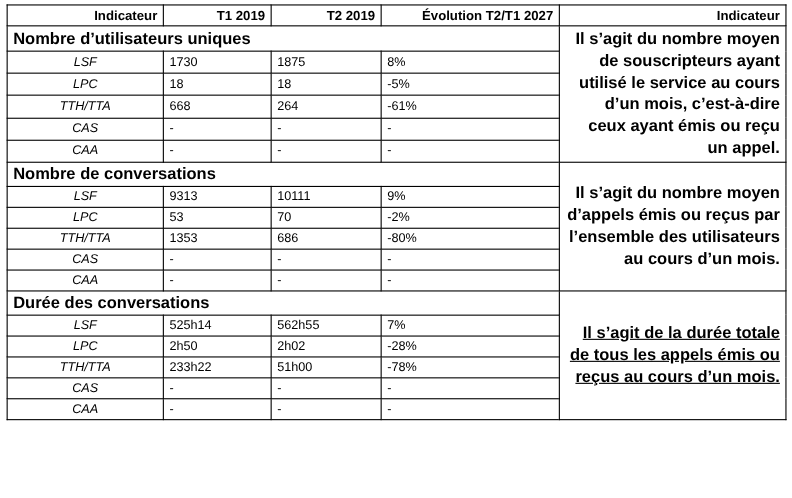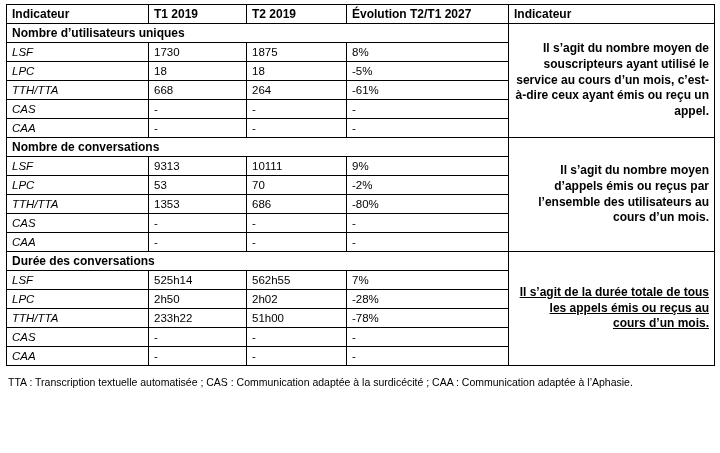--- a/index.html
+++ b/index.html
@@ -35,33 +35,34 @@
     box-sizing: border-box;
     overflow: hidden;
   }
   col.c-ind { width: 142px; }
   col.c-t1  { width: 98px; }
   col.c-t2  { width: 100px; }
   col.c-ev  { width: 162px; }
   col.c-exp { width: 206px; }
 
   thead th {
-    text-align: left;
+    text-align: right;
     font-weight: bold;
     font-size: 12px;
     height: 24px;
   }
   .section-row td {
     font-weight: bold;
-    font-size: 12px;
+    font-size: 15px;
     height: 22px;
     padding-left: 6px;
   }
   .italic {
     font-style: italic;
+    text-align: center;
   }
   .expl {
     font-size: 11.5px;
     line-height: 1.32;
     padding: 4px 8px 4px 10px;
     vertical-align: top;
     text-align: right;
   }
   .expl-mid {
     vertical-align: middle;
@@ -200,16 +201,15 @@
         <td class="italic">CAA</td>
         <td>-</td>
         <td>-</td>
         <td>-</td>
       </tr>
 
     </tbody>
   </table>
 
   <div class="footnote">
-    <div>TTA : Transcription textuelle automatisée ; CAS : Communication adaptée à la surdicécité ; CAA : Communication adaptée à l’Aphasie.</div>
   </div>
 
 </div>
 
 </body></html>

